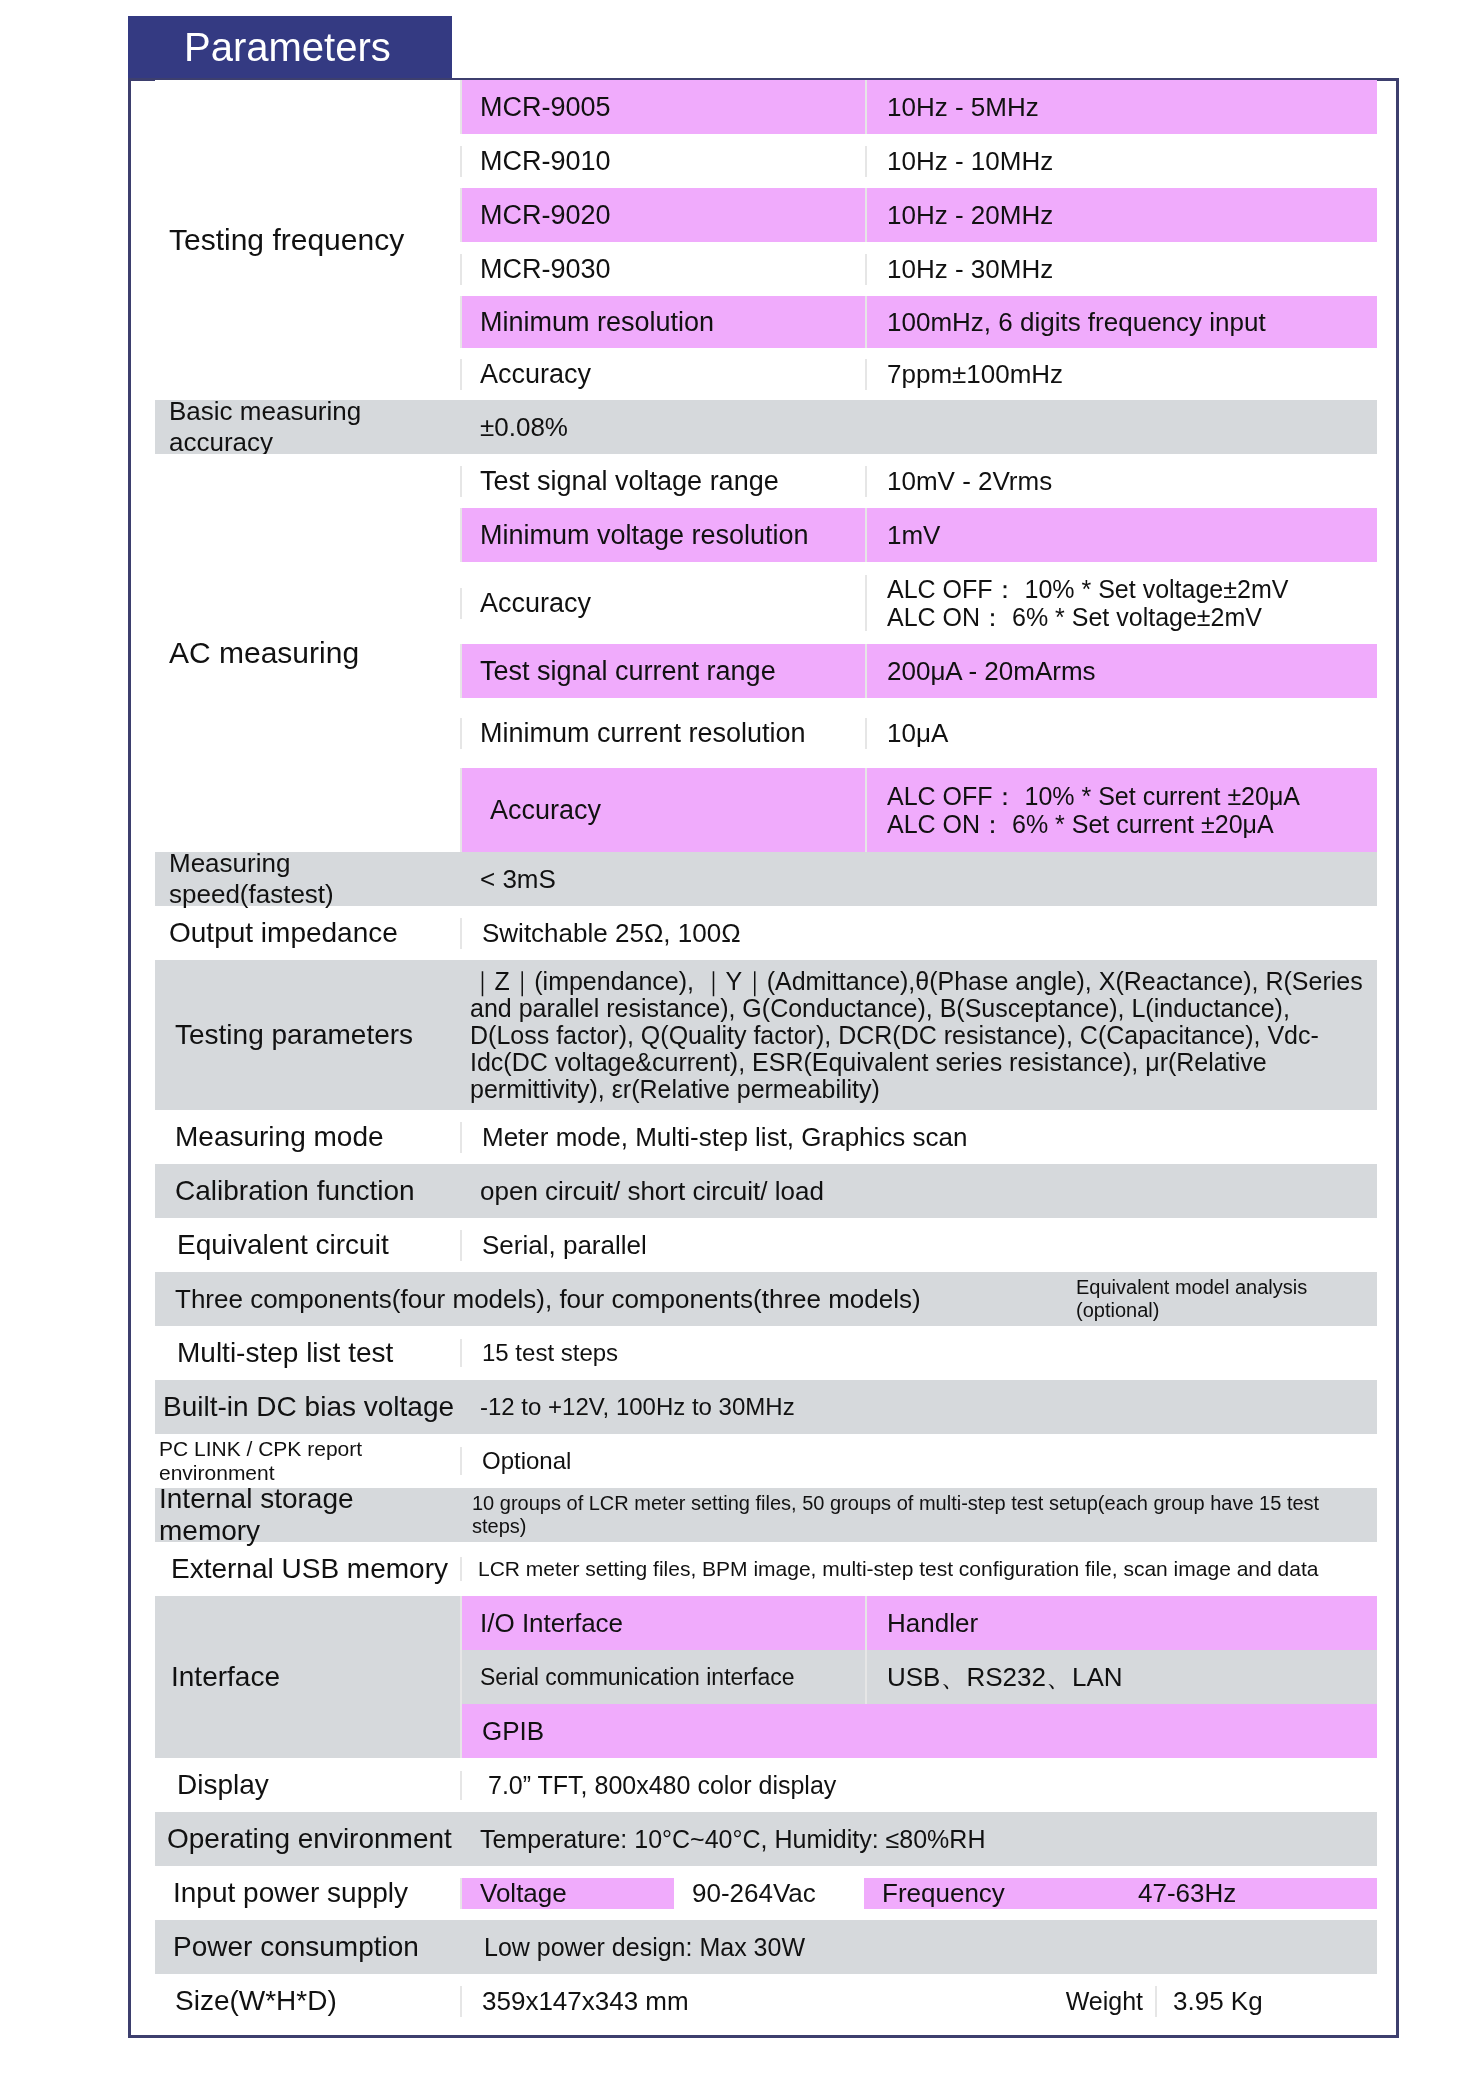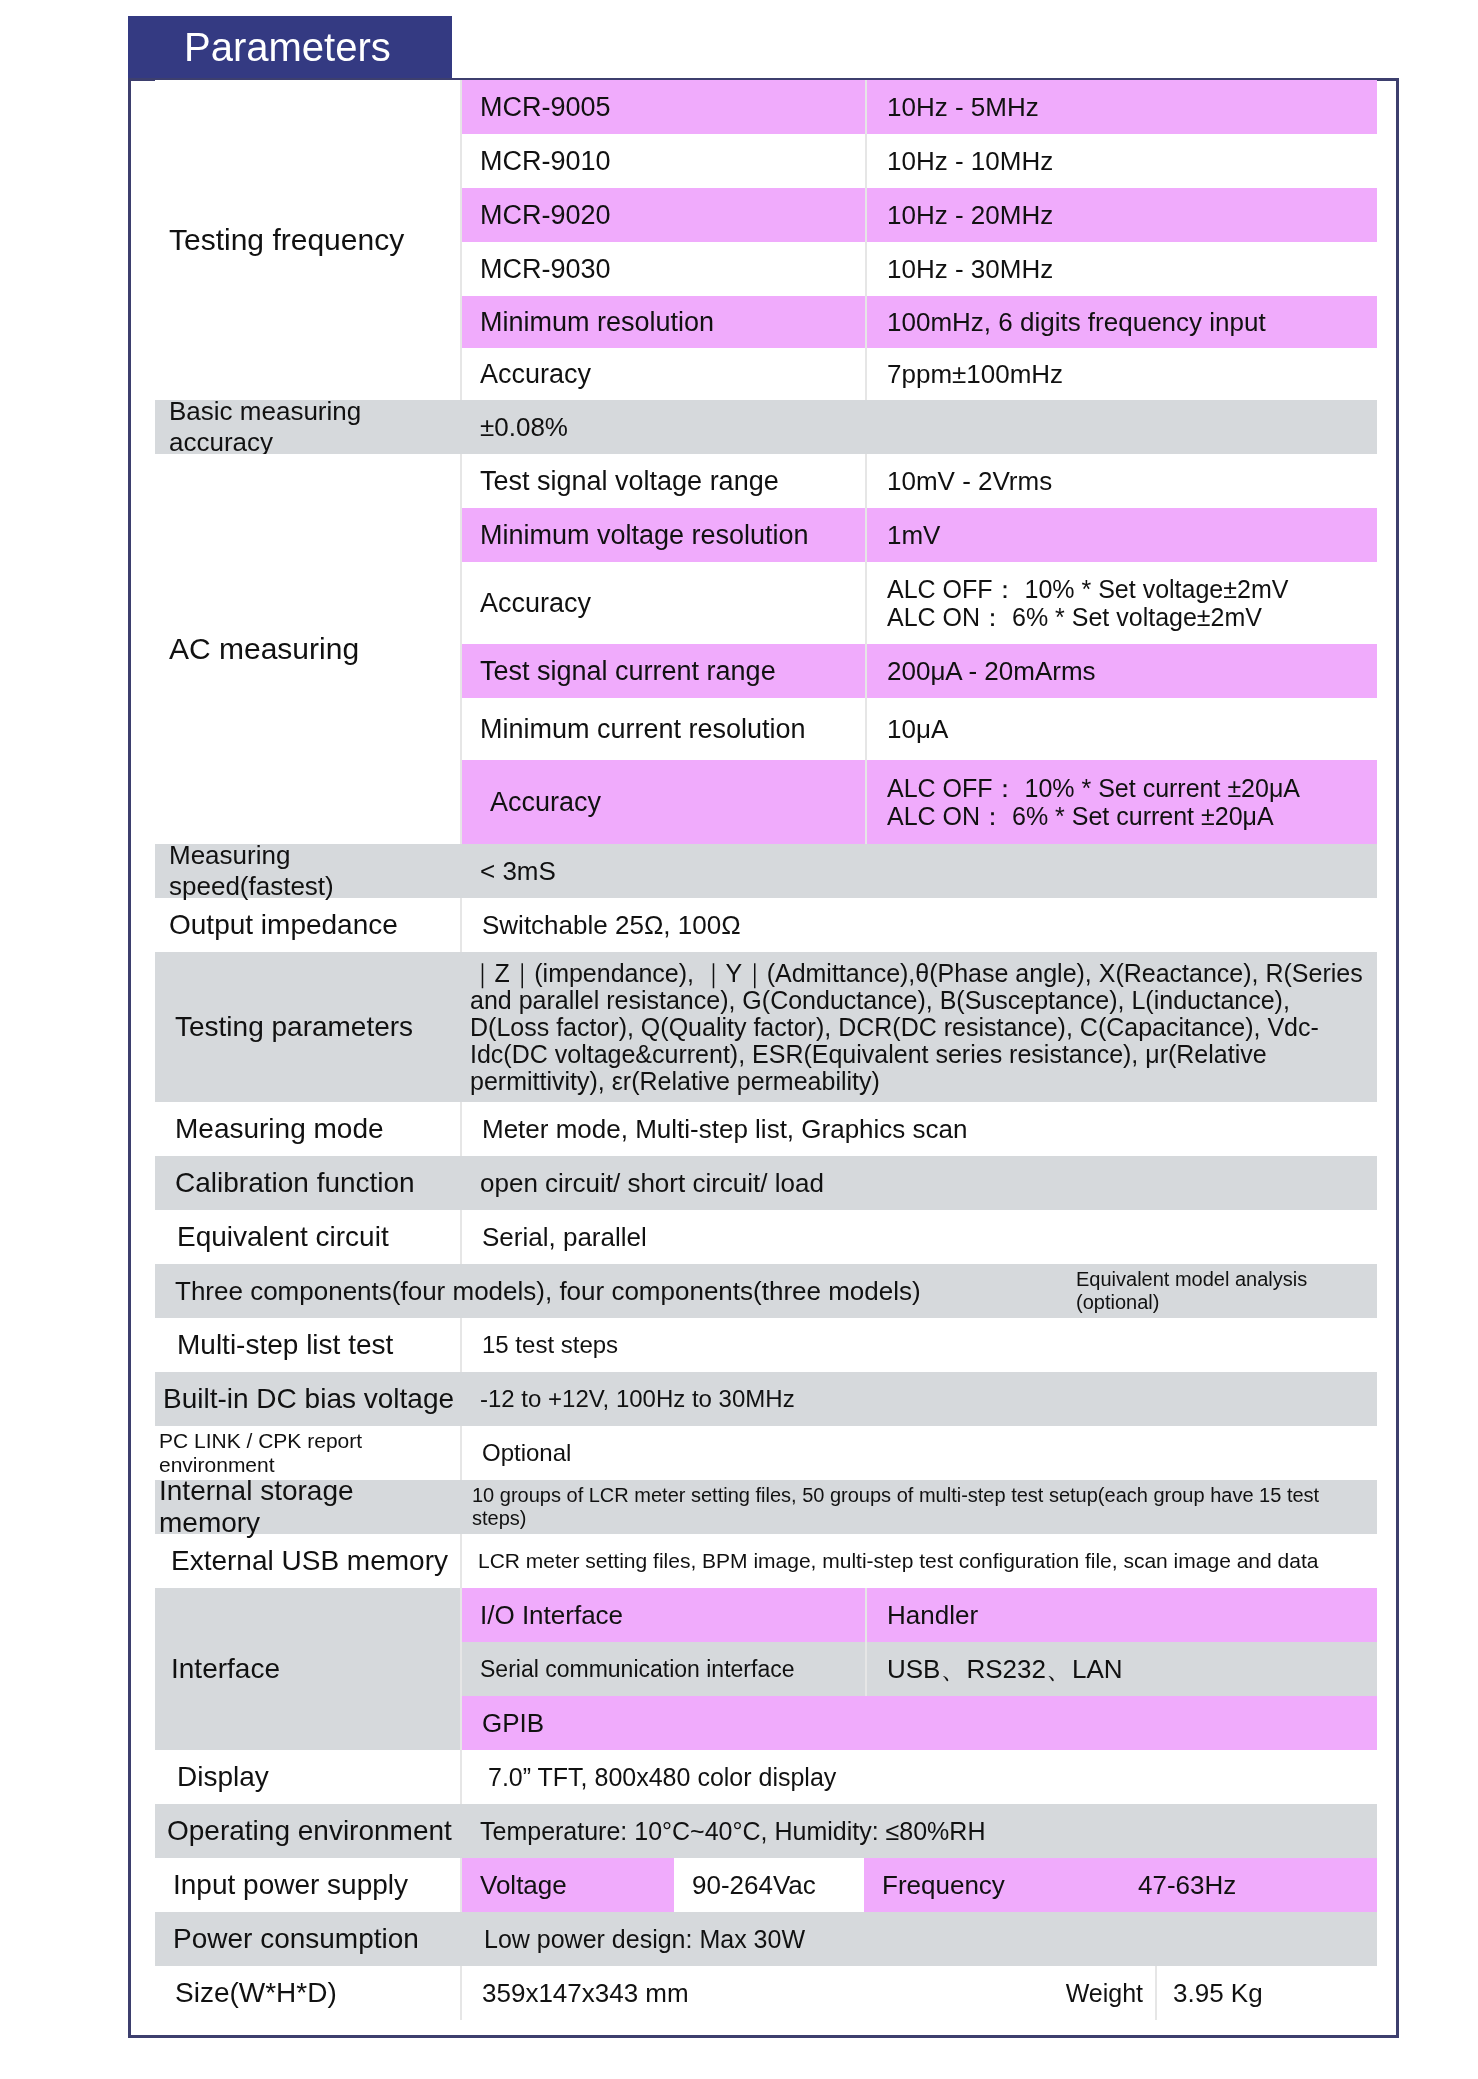--- a/index.html
+++ b/index.html
@@ -18,21 +18,21 @@
   }
   .row { display:flex; width:100%; box-sizing:border-box; }
   .cell { box-sizing:border-box; display:flex; align-items:center; }
   .c1 { width:305px; padding-left:14px; font-size:28px; }
   .c2 { width:405px; padding-left:18px; font-size:27px; border-left:2px solid #e6e6e6; }
   .c3 { flex:1; padding-left:20px; font-size:26px; border-left:2px solid #e6e6e6; }
   .cwide { flex:1; padding-left:20px; font-size:26px; border-left:2px solid #e6e6e6; }
   .narrow-font { font-family:"Liberation Sans Narrow","Liberation Sans", sans-serif; }
   .shade-dark { background:#d6d9dc; }
   .shade-light { background:#f0abfc; }
-  .white { background:#fff; }
+  .white { background:#fff;align-items:center; }
   .group { display:flex; width:100%; }
   .group .gl { width:305px; box-sizing:border-box; padding-left:14px; display:flex; align-items:center; font-size:30px; }
   .group .gr { flex:1; display:flex; flex-direction:column; }
   .group .gr .row .c2 { width:405px; }
   .small-label { font-size:20px; padding-left:4px; }
   .tiny-label { font-size:21px; padding-left:4px; }
   .multiline { flex-direction:column; align-items:flex-start; justify-content:center; line-height:28px; }
   .params-text { font-size:25px; line-height:27px; padding-left:10px; padding-right:10px; display:block; padding-top:8px; }
   .power-cells { display:flex; flex:1; border-left:2px solid #e6e6e6; }
   .pc { display:flex; align-items:center; font-size:26px; box-sizing:border-box; padding-left:18px; }
@@ -95,21 +95,21 @@
         <div class="cell c2">Accuracy</div>
         <div class="cell c3 multiline" style="font-size:25px">
           <span>ALC OFF： 10% * Set voltage±2mV</span>
           <span>ALC ON： 6% * Set voltage±2mV</span>
         </div>
       </div>
       <div class="row shade-light" style="height:54px">
         <div class="cell c2">Test signal current range</div>
         <div class="cell c3">200μA - 20mArms</div>
       </div>
-      <div class="row white" style="height:62px">
+      <div class="row white" style="height:70px">
         <div class="cell c2">Minimum current resolution</div>
         <div class="cell c3">10μA</div>
       </div>
       <div class="row shade-light" style="height:84px">
         <div class="cell c2" style="padding-left:28px">Accuracy</div>
         <div class="cell c3 multiline" style="font-size:25px">
           <span>ALC OFF： 10% * Set current ±20μA</span>
           <span>ALC ON： 6% * Set current ±20μA</span>
         </div>
       </div>

